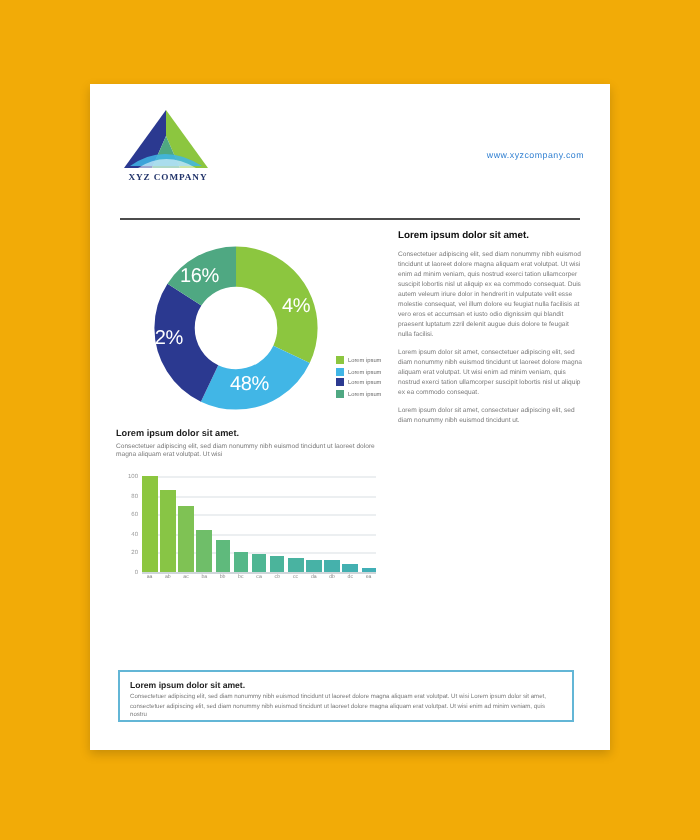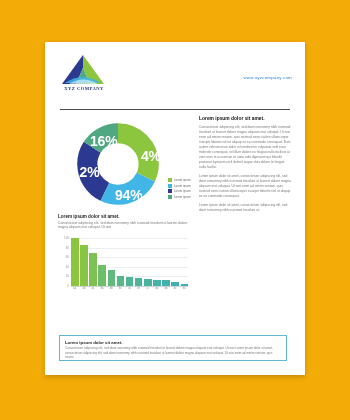--- a/index.html
+++ b/index.html
@@ -32,22 +32,22 @@
 
   
   .cols{position:absolute;left:0;top:63px;width:234px;}
   .colL{position:absolute;left:0px;top:0px;width:133px;}
   .colR{position:absolute;left:141px;top:0px;width:93px;}
 
   
   .donutwrap{position:relative;width:126px;height:96px;}
   .donut{position:absolute;left:8px;top:0px;}
   .pct{
-    position:absolute;color:#ffffff;font-weight:bold;
-    font-size:14px;letter-spacing:-.2px;pointer-events:none;
+    position:absolute;color:#ffffff;font-weight:normal;
+    font-size:10px;letter-spacing:-.2px;pointer-events:none;
   }
   .p32{left:83px;top:32px;}
   .p25{left:57px;top:71px;}
   .p27{left:14px;top:48px;}
   .p16{left:32px;top:17px;}
 
   .legend{position:absolute;left:110px;top:62px;}
   .lgrow{display:flex;align-items:center;margin-bottom:1.6px;}
   .lgsw{width:4px;height:4px;margin-right:2px;flex:none;}
   .lgtx{font-size:2.9px;color:#6b6b6b;white-space:nowrap;}
@@ -109,21 +109,21 @@
           <svg class="donut" width="104" height="96" viewBox="0 0 100 100">
 
             <g transform="rotate(-90 50 50)">
               <circle cx="50" cy="50" r="32" fill="none" stroke="#8CC63F" stroke-width="21" stroke-dasharray="64.34 136.72" stroke-dashoffset="0"></circle>
               <circle cx="50" cy="50" r="32" fill="none" stroke="#41B6E6" stroke-width="21" stroke-dasharray="50.27 150.79" stroke-dashoffset="-64.34"></circle>
               <circle cx="50" cy="50" r="32" fill="none" stroke="#2B3990" stroke-width="21" stroke-dasharray="54.29 146.77" stroke-dashoffset="-114.61"></circle>
               <circle cx="50" cy="50" r="32" fill="none" stroke="#4FA882" stroke-width="21" stroke-dasharray="32.17 168.89" stroke-dashoffset="-168.90"></circle>
             </g>
           </svg>
           <div class="pct p32">4%</div>
-          <div class="pct p25">94%</div>
+          <div class="pct p25">48%</div>
           <div class="pct p27">12%</div>
           <div class="pct p16">16%</div>
 
           <div class="legend">
             <div class="lgrow">
               <span class="lgsw" style="background:#8CC63F"></span>
               <span class="lgtx">Lorem ipsum</span>
             </div>
             <div class="lgrow">
               <span class="lgsw" style="background:#41B6E6"></span>

